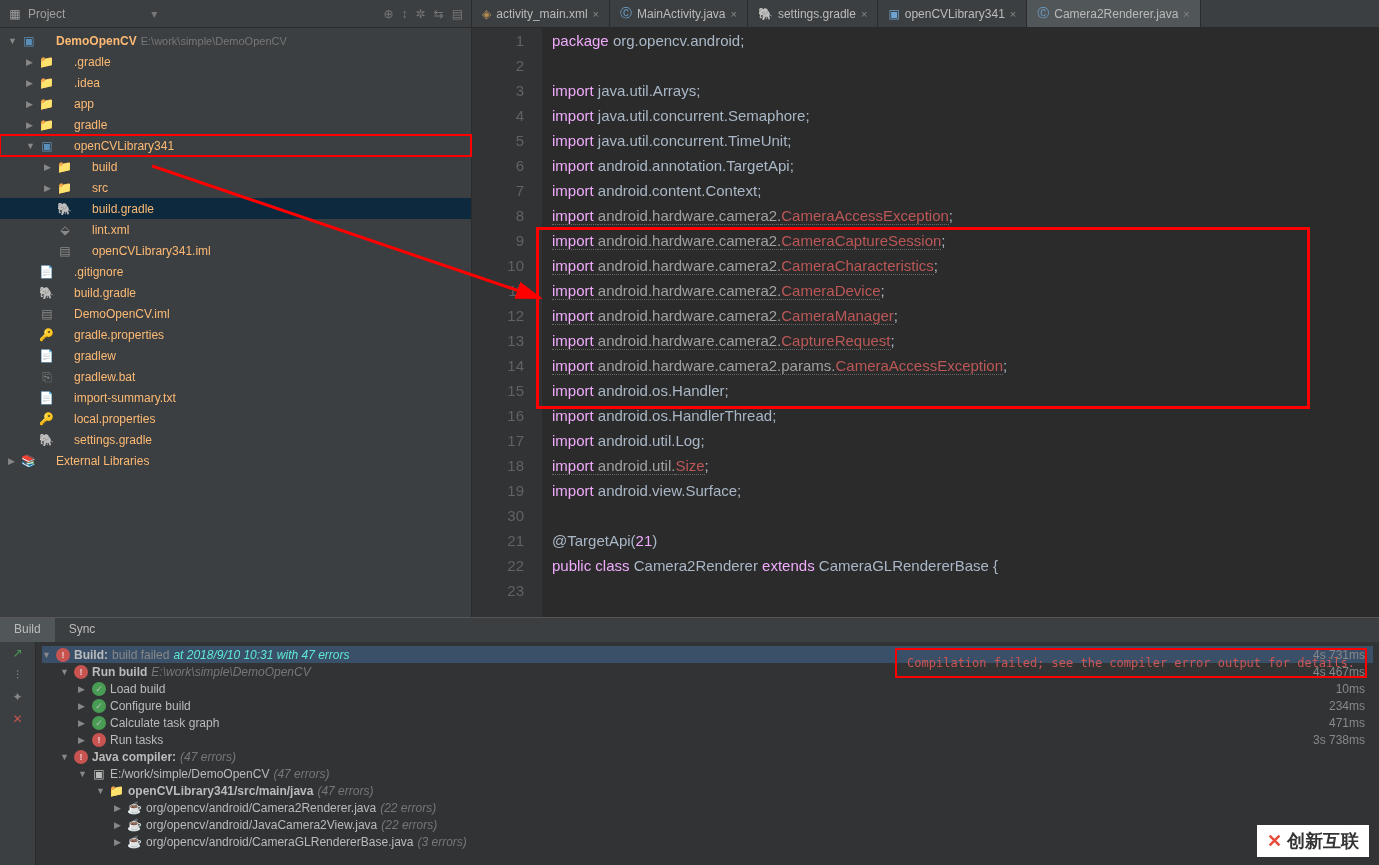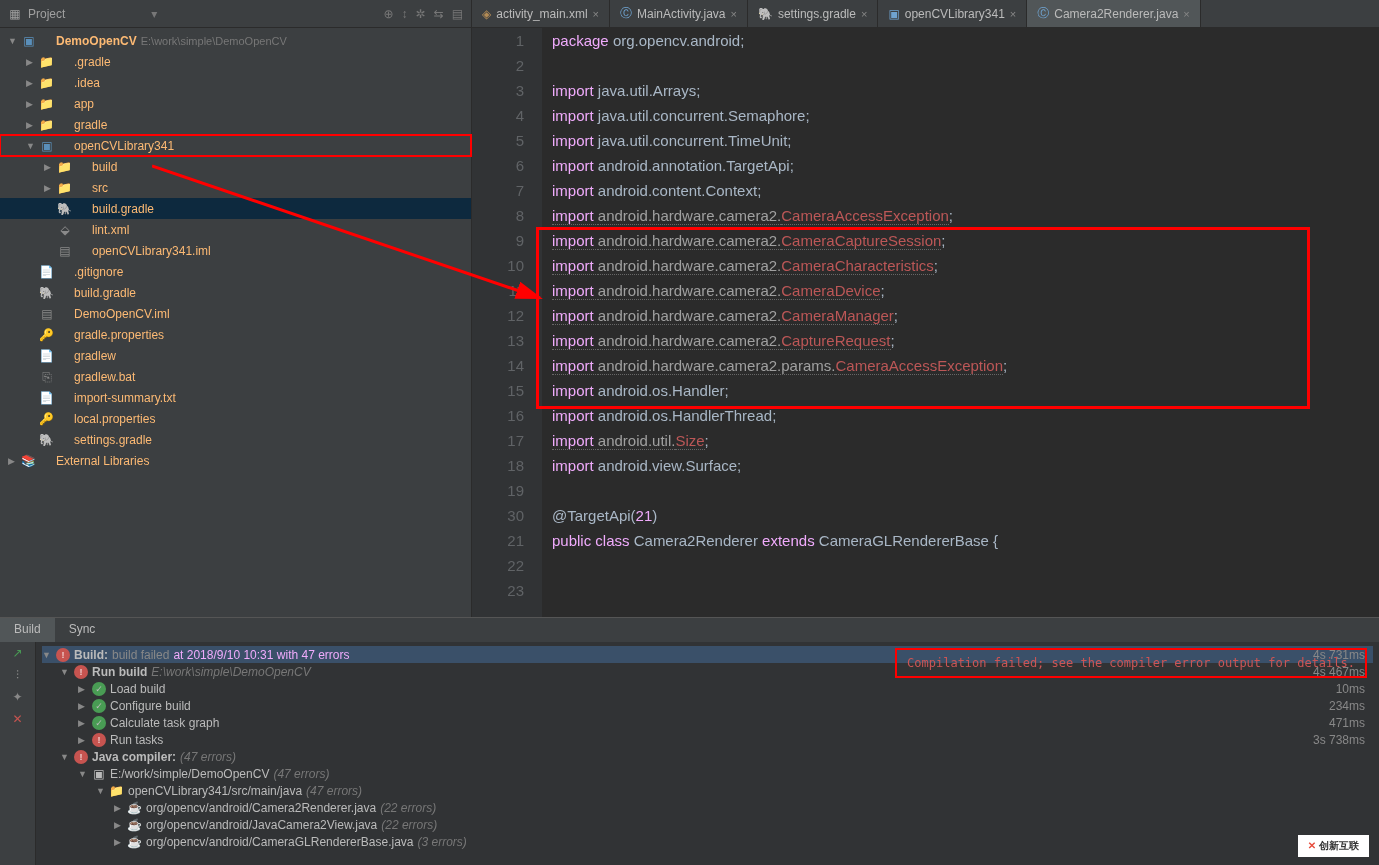--- a/index.html
+++ b/index.html
@@ -40,21 +40,21 @@
 .btab { padding: 4px 14px; color: #bbb; }
 .btab.active { background: #515658; }
 .build-panel { display: flex; height: 224px; }
 .build-gutter { width: 36px; background: #3c3f41; border-right: 1px solid #2b2b2b; padding-top: 4px; display: flex; flex-direction: column; align-items: center; gap: 8px; }
 .build-tree { flex: 1; padding: 4px 6px; position: relative; }
 .build-row { display: flex; align-items: center; height: 17px; gap: 4px; color: #bbb; }
 .build-time { margin-left: auto; color: #888; padding-right: 8px; }
 .status-ok { width:14px; height:14px; border-radius:50%; background:#499c54; display:inline-flex; align-items:center; justify-content:center; font-size:9px; }
 .status-err { width:14px; height:14px; border-radius:50%; background:#c75450; display:inline-flex; align-items:center; justify-content:center; font-size:9px; color:#fff; }
 .err-box { position: absolute; right: 12px; top: 6px; border: 2px solid #ff0000; padding: 6px 10px; color: #cc5555; font-family: monospace; font-size: 12px; }
-.watermark { position: absolute; right: 10px; bottom: 8px; background: #fff; color: #333; padding: 4px 10px; font-size: 10px; font-weight: bold; }
+.watermark { position: absolute; right: 10px; bottom: 8px; background: #fff; color: #333; padding: 4px 10px; font-size: 18px; font-weight: bold; }
 </style>
 </head>
 <body>
 
 <div class="main">
   <div class="sidebar">
     <div class="sidebar-hdr">
       <span class="icon-sm">▦</span>
       <span>Project</span>
       <span style="margin-left:80px;color:#777">▾</span>
@@ -249,20 +249,21 @@
           <div class="line"><span class="kw">import </span><span class="txt">android.content.Context</span><span class="txt">; </span></div>
           <div class="line"><span class="kw sq">import </span><span class="sq">android.hardware.camera2.</span><span class="err sq">CameraAccessException</span><span class="txt">; </span></div>
           <div class="line"><span class="kw sq">import </span><span class="sq">android.hardware.camera2.</span><span class="err sq">CameraCaptureSession</span><span class="txt">; </span></div>
           <div class="line"><span class="kw sq">import </span><span class="sq">android.hardware.camera2.</span><span class="err sq">CameraCharacteristics</span><span class="txt">; </span></div>
           <div class="line"><span class="kw sq">import </span><span class="sq">android.hardware.camera2.</span><span class="err sq">CameraDevice</span><span class="txt">; </span></div>
           <div class="line"><span class="kw sq">import </span><span class="sq">android.hardware.camera2.</span><span class="err sq">CameraManager</span><span class="txt">; </span></div>
           <div class="line"><span class="kw sq">import </span><span class="sq">android.hardware.camera2.</span><span class="err sq">CaptureRequest</span><span class="txt">; </span></div>
           <div class="line"><span class="kw sq">import </span><span class="sq">android.hardware.camera2.params.</span><span class="err sq">CameraAccessException</span><span class="txt">; </span></div>
           <div class="line"><span class="kw">import </span><span class="txt">android.os.Handler</span><span class="txt">; </span></div>
           <div class="line"><span class="kw">import </span><span class="txt">android.os.HandlerThread</span><span class="txt">; </span></div>
+          <div class="line"><span class="kw">import </span><span class="txt">android.util.Log</span><span class="txt">; </span></div>
           <div class="line"><span class="kw sq">import </span><span class="sq">android.util.</span><span class="err sq">Size</span><span class="txt">; </span></div>
           <div class="line"><span class="kw">import </span><span class="txt">android.view.Surface</span><span class="txt">; </span></div>
           <div class="line"><span class="txt"></span></div>
           <div class="line"><span class="txt">@TargetApi(</span><span class="kw">21</span><span class="txt">)</span></div>
           <div class="line"><span class="kw">public class </span><span class="txt">Camera2Renderer </span><span class="kw">extends </span><span class="txt">CameraGLRendererBase {</span></div>
         </div>
     </div>
   </div>
 </div>
 
@@ -278,21 +279,21 @@
       <span style="color:#888">✦</span>
       <span style="color:#c75450">✕</span>
     </div>
     <div class="build-tree" id="buildTree">
       <div class="err-box">Compilation failed; see the compiler error output for details.</div>
     <div class="build-row" style="background: rgb(58, 80, 105); padding-left: 0px;">
           <span class="arrow">▼</span>
           <span class="status-err">!</span>
           <span style="font-weight:bold">Build:</span> 
           <span style="color:#888">build failed</span> 
-          <span style="color:#f0abfc;">at 2018/9/10 10:31   with 47 errors</span>
+          <span style="color:#5eead4;font-style:italic">at 2018/9/10 10:31   with 47 errors</span>
           <span class="build-time">4s 731ms</span>
         </div>
         <div class="build-row" style="padding-left: 18px;">
           <span class="arrow">▼</span>
           <span class="status-err">!</span>
           <span style="font-weight:bold">Run build</span> 
           <span style="color:#777;font-style:italic">E:\work\simple\DemoOpenCV</span>
           <span class="build-time">4s 467ms</span>
         </div>
         <div class="build-row" style="padding-left: 36px;">
@@ -327,21 +328,21 @@
         </div>
         <div class="build-row" style="padding-left: 36px;">
           <span class="arrow">▼</span>
           <span class="icon-sm">▣</span>
           <span style="font-weight:normal">E:/work/simple/DemoOpenCV</span> 
           <span style="color:#777;font-style:italic">(47 errors)</span>
         </div>
         <div class="build-row" style="padding-left: 54px;">
           <span class="arrow">▼</span>
           <span class="icon-sm">📁</span>
-          <span style="font-weight:normal">openCVLibrary341/src/main/java</span> 
+          <span style="font-weight:bold">openCVLibrary341/src/main/java</span> 
           <span style="color:#777;font-style:italic">(47 errors)</span>
         </div>
         <div class="build-row" style="padding-left: 72px;">
           <span class="arrow">▶</span>
           <span class="icon-sm">☕</span>
           <span style="font-weight:normal">org/opencv/android/Camera2Renderer.java</span> 
           <span style="color:#777;font-style:italic">(22 errors)</span>
         </div>
         <div class="build-row" style="padding-left: 72px;">
           <span class="arrow">▶</span>

